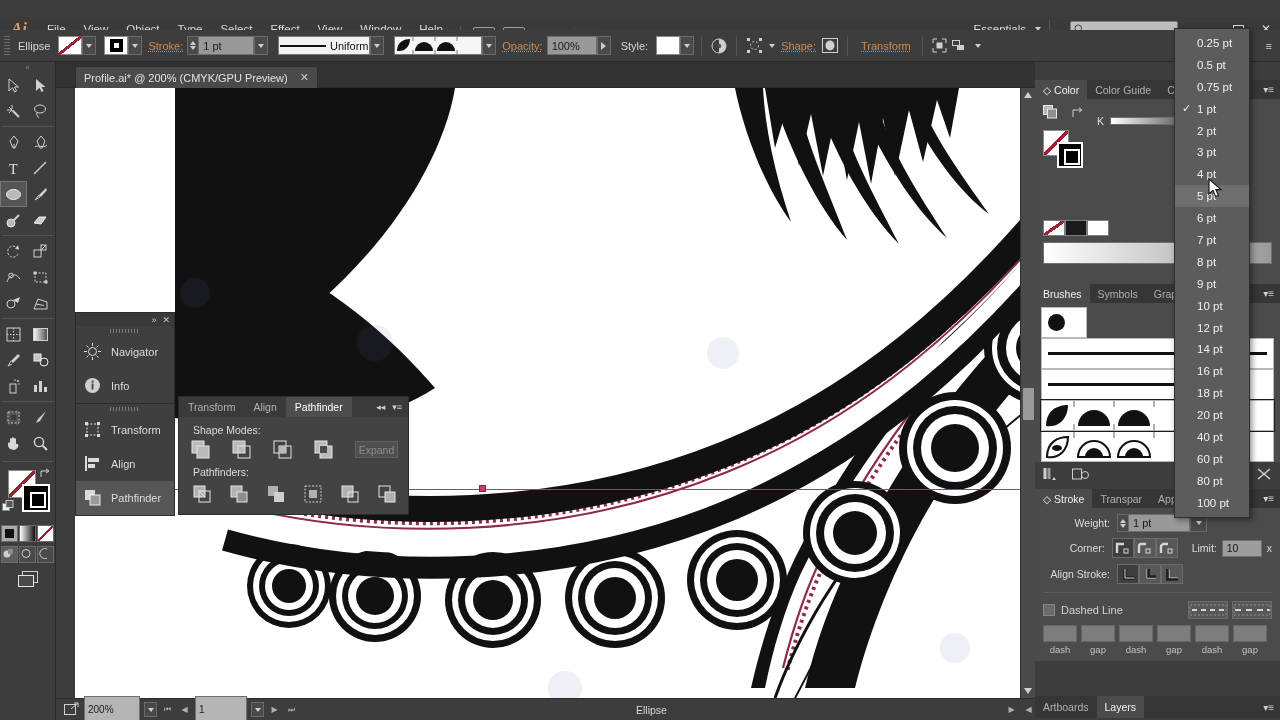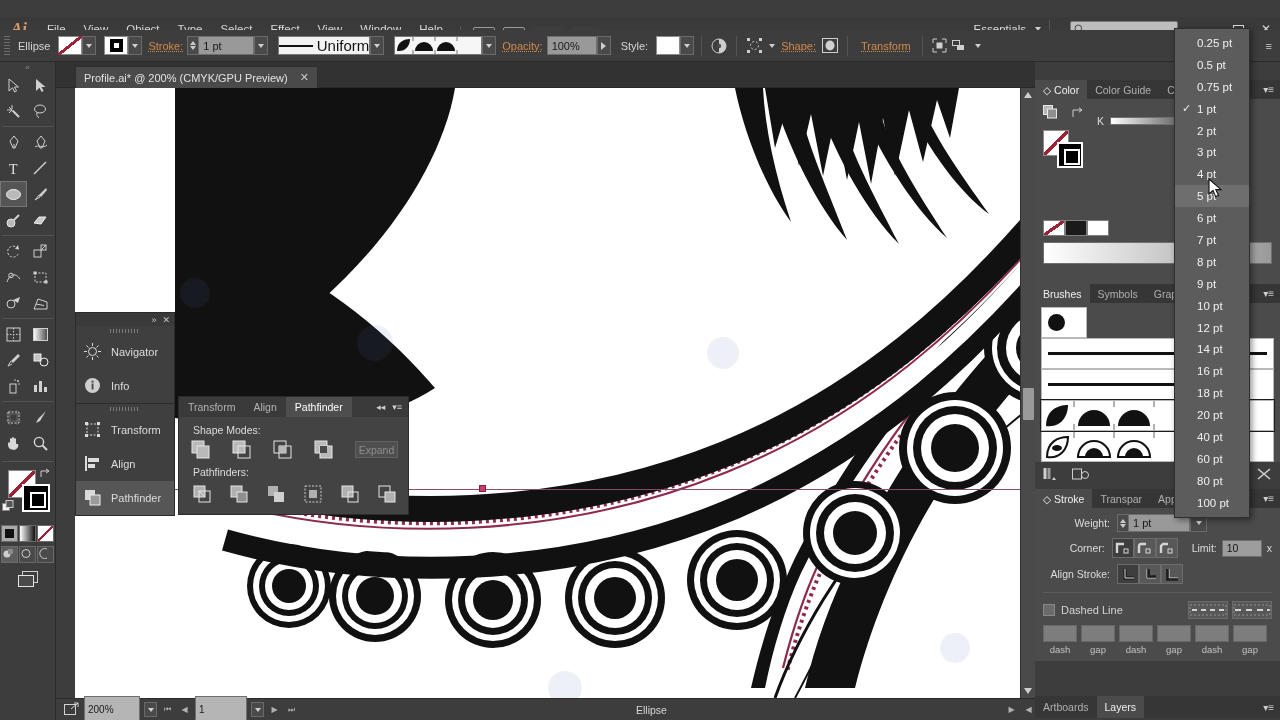--- a/index.html
+++ b/index.html
@@ -59,21 +59,21 @@
   .tinybtn { width:14px;height:19px;background:#4a4a4a;border:1px solid #6a6a6a;display:flex;align-items:center;justify-content:center;}
   .tinybtn .caret{margin-left:0;}
   .stepper { width:11px;height:19px; display:flex;flex-direction:column;justify-content:center;align-items:center;background:#4a4a4a;border:1px solid #6a6a6a;border-right:none;}
   .up-ar{width:0;height:0;border-left:3px solid transparent;border-right:3px solid transparent;border-bottom:4px solid #ccc;margin-bottom:1px;}
   .dn-ar{width:0;height:0;border-left:3px solid transparent;border-right:3px solid transparent;border-top:4px solid #ccc;}
   .field { height:19px; background:#999; border:1px solid #6d6d6d; color:#1a1a1a; font-size:11px;
      display:flex;align-items:center; padding:0 4px; }
   .wfield{width:56px;}
   .profilebox { width:92px;height:19px;background:#f2f2f2;border:1px solid #777;display:flex;align-items:center;justify-content:center;}
   .profilebox .ln{width:46px;height:2px;background:#111;margin-right:4px;}
-  .profilebox span{color:#111;font-size:15px;}
+  .profilebox span{color:#111;font-size:11px;}
   .brushbox{width:88px;height:19px;background:#f6f6f6;border:1px solid #777;display:flex;align-items:center;}
   .cb-sep{width:1px;height:20px;background:#545454;margin:0 7px;}
   .icon-btn{width:20px;height:20px;display:flex;align-items:center;justify-content:center;color:#d3d3d3;}
 
   
   .toolbox{position:absolute;left:0;top:62px;width:56px;height:658px;background:#3d3d3d;border-right:1px solid #2a2a2a;}
   .tb-grip{height:10px;display:flex;align-items:center;justify-content:center;color:#8a8a8a;font-size:8px;}
   .tb-rows{display:flex;flex-wrap:wrap;width:56px;}
   .tool{width:27px;height:26px;display:flex;align-items:center;justify-content:center;position:relative;color:#cfcfcf;}
   .tool.sel{background:#555;border:1px solid #777;}

